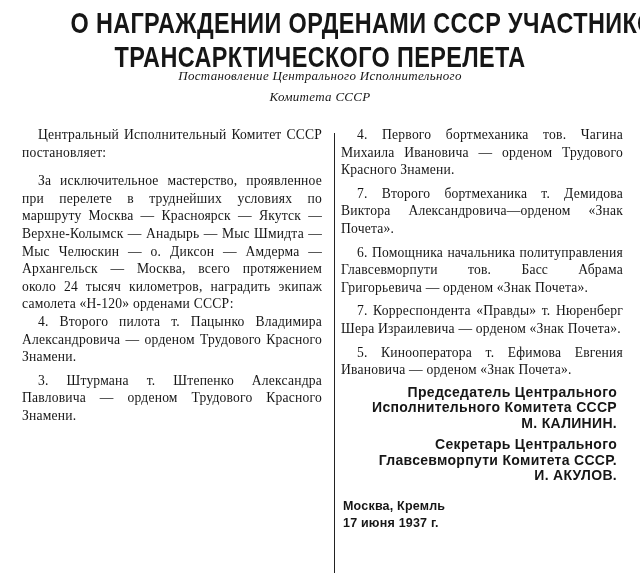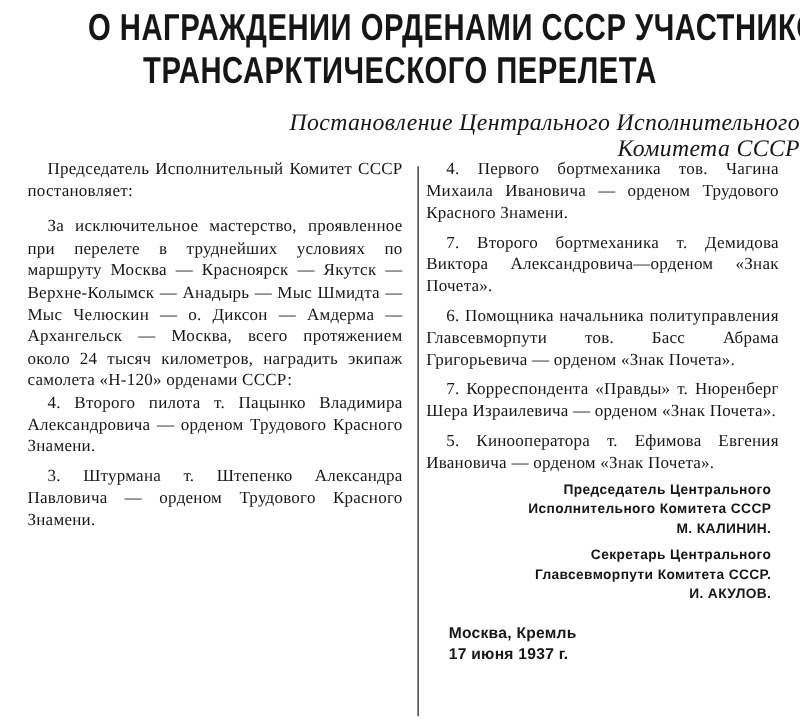--- a/index.html
+++ b/index.html
@@ -11,67 +11,67 @@
     .headline {
       position: absolute; left: 0; top: 6px; width: 640px;
       text-align: center;
       font-family: "Liberation Sans", "DejaVu Sans", sans-serif;
       font-weight: bold; font-size: 30px; line-height: 34px;
       letter-spacing: 0.5px;
       transform: scaleX(0.78); transform-origin: 320px 0;
       white-space: nowrap;
     }
     .subhead {
-      position: absolute; left: 0; top: 88px; width: 640px;
-      text-align: right; font-style: italic;
-      font-size: 19px; line-height: 21px; letter-spacing: 0.3px;
+      position: absolute; left: 0; top: 65px; width: 640px;
+      text-align: center; font-style: italic;
+      font-size: 13px; line-height: 21px; letter-spacing: 0.3px;
     }
     .col {
       position: absolute; top: 126px;
       font-size: 13.6px; line-height: 17.6px;
       text-align: justify;
       letter-spacing: 0.2px;
     }
     .col-left { left: 22px; width: 300px; }
     .col-right { left: 341px; width: 282px; }
     .para { margin: 0 0 0 0; text-indent: 16px; }
     .para + .para { margin-top: 11px; }
     .item { margin: 0 0 6px 0; text-indent: 16px; }
     .divider {
       position: absolute; left: 334px; top: 133px; width: 1px; height: 440px;
       background: #222;
     }
     .sig {
       font-family: "Liberation Sans", "DejaVu Sans", sans-serif;
-      font-weight: bold; font-size: 11px; line-height: 15.5px;
+      font-weight: bold; font-size: 14px; line-height: 15.5px;
       text-align: right; letter-spacing: 0.3px;
     }
     .sig-block { margin-top: 6px; padding-right: 6px; }
     .sig-line { display: block; }
     .place {
       font-family: "Liberation Sans", "DejaVu Sans", sans-serif;
       font-weight: bold; font-size: 12.5px; line-height: 17px;
-      margin-top: 14px; margin-left: 18px;
+      margin-top: 14px; margin-left: 2px;
     }
   </style>
 </head>
 <body>
 
 <div class="headline">
   <div>О НАГРАЖДЕНИИ ОРДЕНАМИ СССР УЧАСТНИКОВ</div>
   <div>ТРАНСАРКТИЧЕСКОГО ПЕРЕЛЕТА</div>
 </div>
 
 <div class="subhead">
   <div>Постановление Центрального Исполнительного</div>
   <div>Комитета СССР</div>
 </div>
 
 <div class="col col-left">
-  <p class="para">Председатель Исполнительный Комитет СССР постановляет:</p>
+  <p class="para">Центральный Исполнительный Комитет СССР постановляет:</p>
   <p class="para">За исключительное мастерство, проявленное при перелете в труднейших условиях по маршруту Москва — Красноярск — Якутск — Верхне-Колымск — Анадырь — Мыс Шмидта — Мыс Челюскин — о. Диксон — Амдерма — Архангельск — Москва, всего протяжением около 24 тысяч километров, наградить экипаж самолета «Н-120» орденами СССР:</p>
   <p class="item">4. Второго пилота т. Пацынко Владимира Александровича — орденом Трудового Красного Знамени.</p>
   <p class="item">3. Штурмана т. Штепенко Александра Павловича — орденом Трудового Красного Знамени.</p>
 </div>
 
 <div class="divider"></div>
 
 <div class="col col-right">
   <p class="item">4. Первого бортмеханика тов. Чагина Михаила Ивановича — орденом Трудового Красного Знамени.</p>
   <p class="item">7. Второго бортмеханика т. Демидова Виктора Александровича—орденом «Знак Почета».</p>

